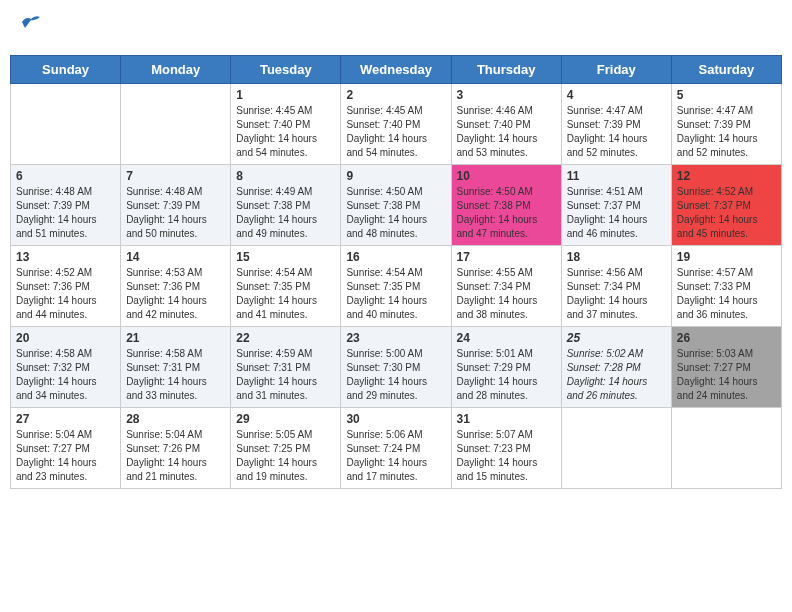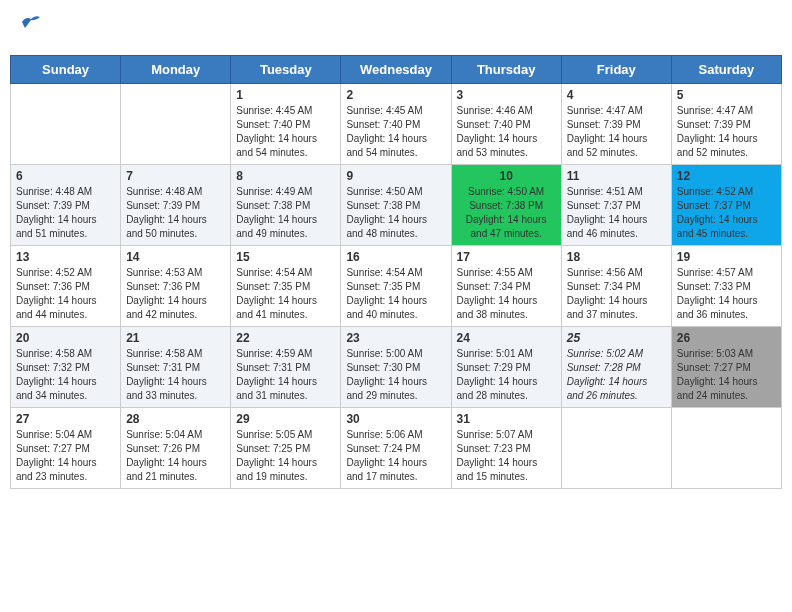--- a/index.html
+++ b/index.html
@@ -162,29 +162,29 @@
           <div class="day-info">Sunrise: 4:48 AM<br>Sunset: 7:39 PM<br>Daylight: 14 hours and 50 minutes.</div>
         </td>
         <td style="background: rgb(240, 244, 248);">
           <span class="day-number">8</span>
           <div class="day-info">Sunrise: 4:49 AM<br>Sunset: 7:38 PM<br>Daylight: 14 hours and 49 minutes.</div>
         </td>
         <td style="background: rgb(240, 244, 248);">
           <span class="day-number">9</span>
           <div class="day-info">Sunrise: 4:50 AM<br>Sunset: 7:38 PM<br>Daylight: 14 hours and 48 minutes.</div>
         </td>
-        <td style="background: #22c55e; text-align: center;">
+        <td style="background: #ec4899;">
           <span class="day-number">10</span>
           <div class="day-info">Sunrise: 4:50 AM<br>Sunset: 7:38 PM<br>Daylight: 14 hours and 47 minutes.</div>
         </td>
         <td style="background: rgb(240, 244, 248);">
           <span class="day-number">11</span>
           <div class="day-info">Sunrise: 4:51 AM<br>Sunset: 7:37 PM<br>Daylight: 14 hours and 46 minutes.</div>
         </td>
-        <td style="background: #0ea5e9;">
+        <td style="background: #ef4444;">
           <span class="day-number">12</span>
           <div class="day-info">Sunrise: 4:52 AM<br>Sunset: 7:37 PM<br>Daylight: 14 hours and 45 minutes.</div>
         </td>
       </tr>
       <tr>
         <td style="background: rgb(255, 255, 255);">
           <span class="day-number">13</span>
           <div class="day-info">Sunrise: 4:52 AM<br>Sunset: 7:36 PM<br>Daylight: 14 hours and 44 minutes.</div>
         </td>
         <td style="background: rgb(255, 255, 255);">

